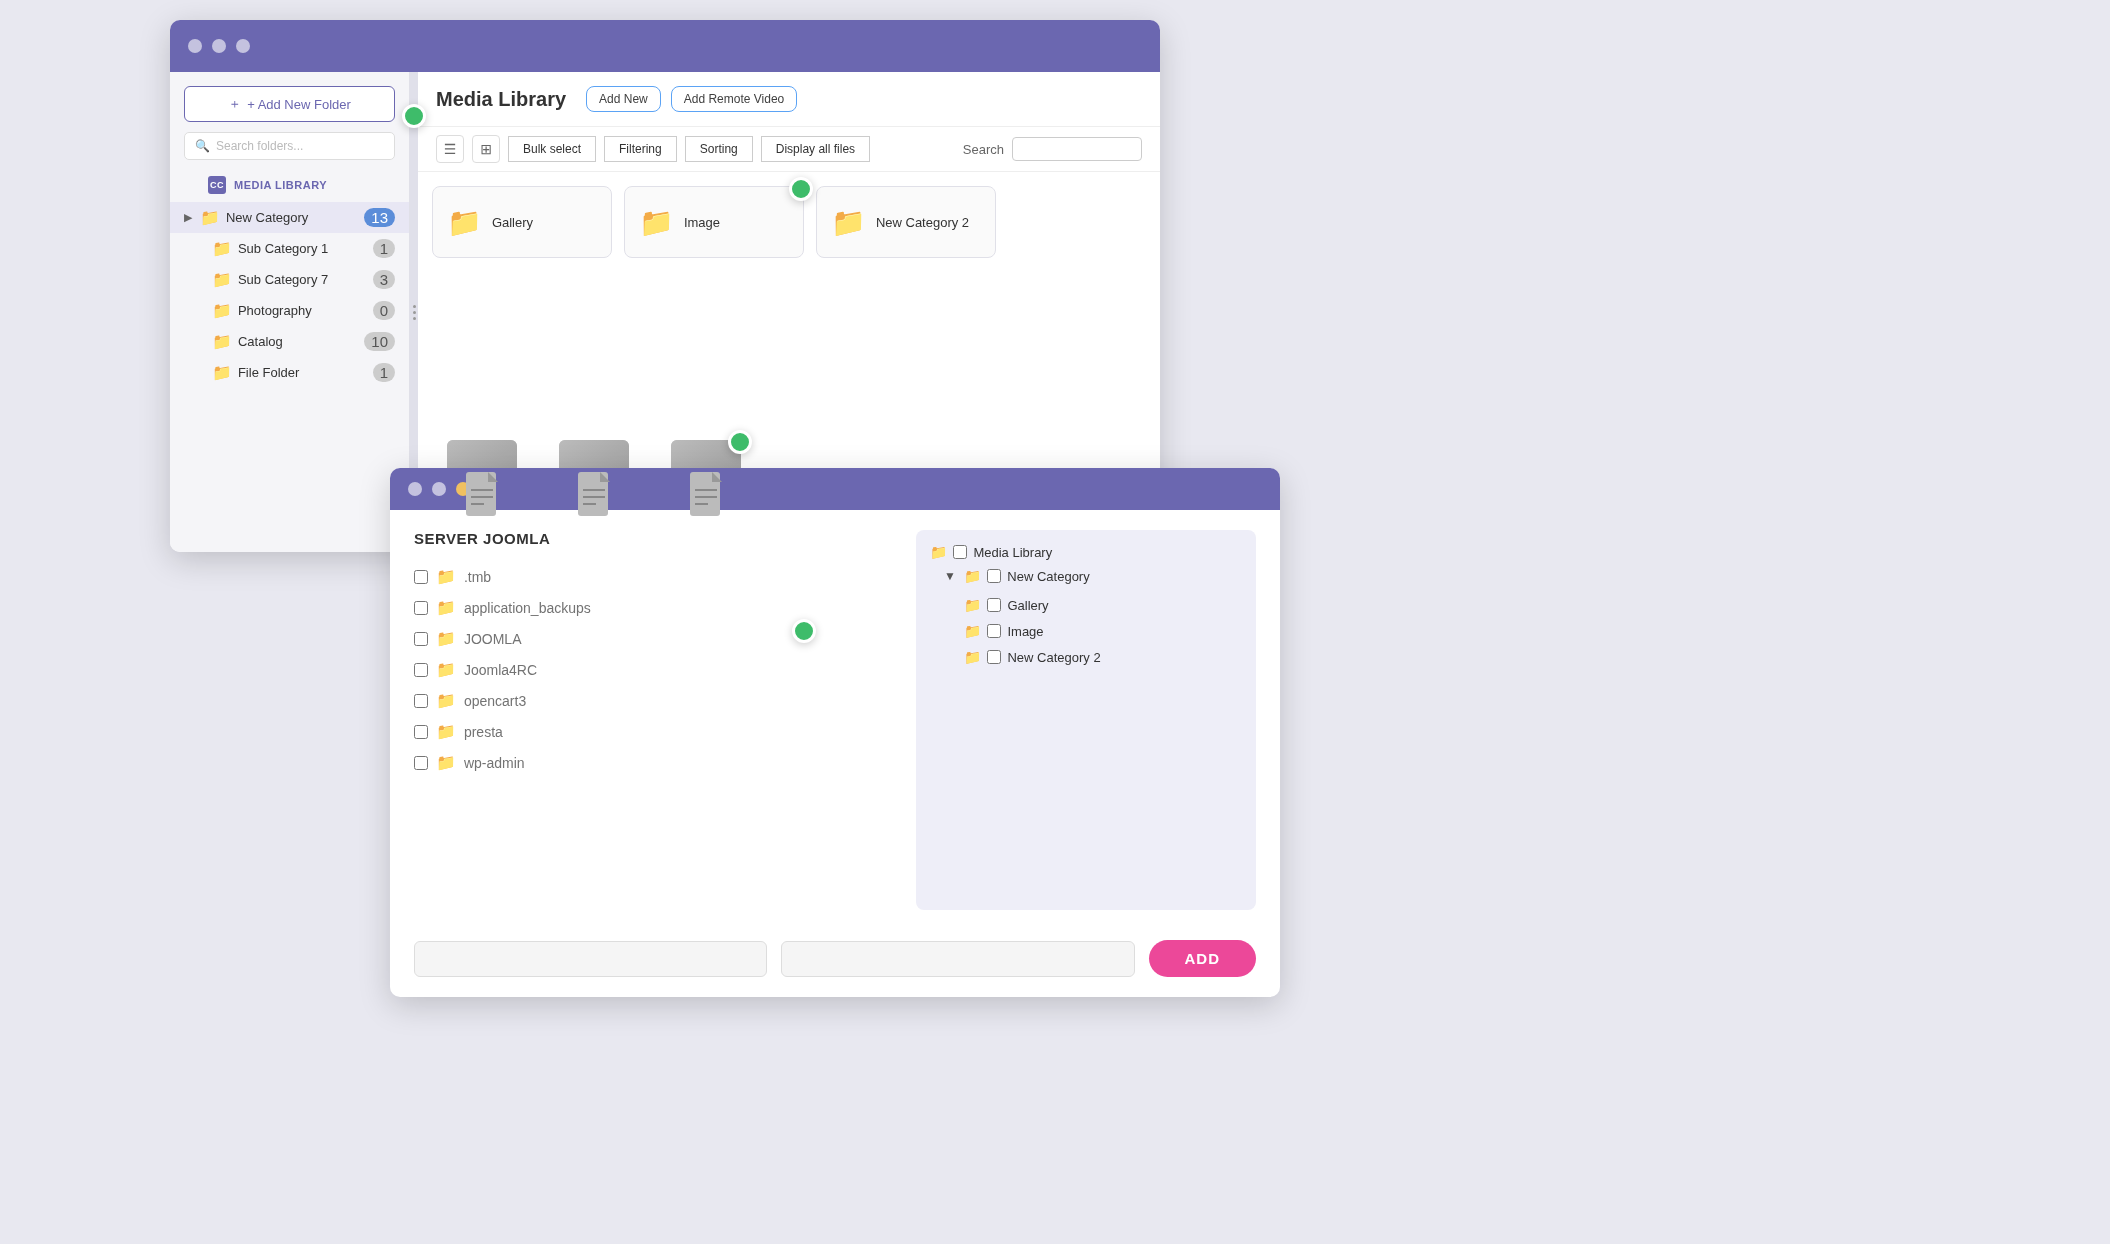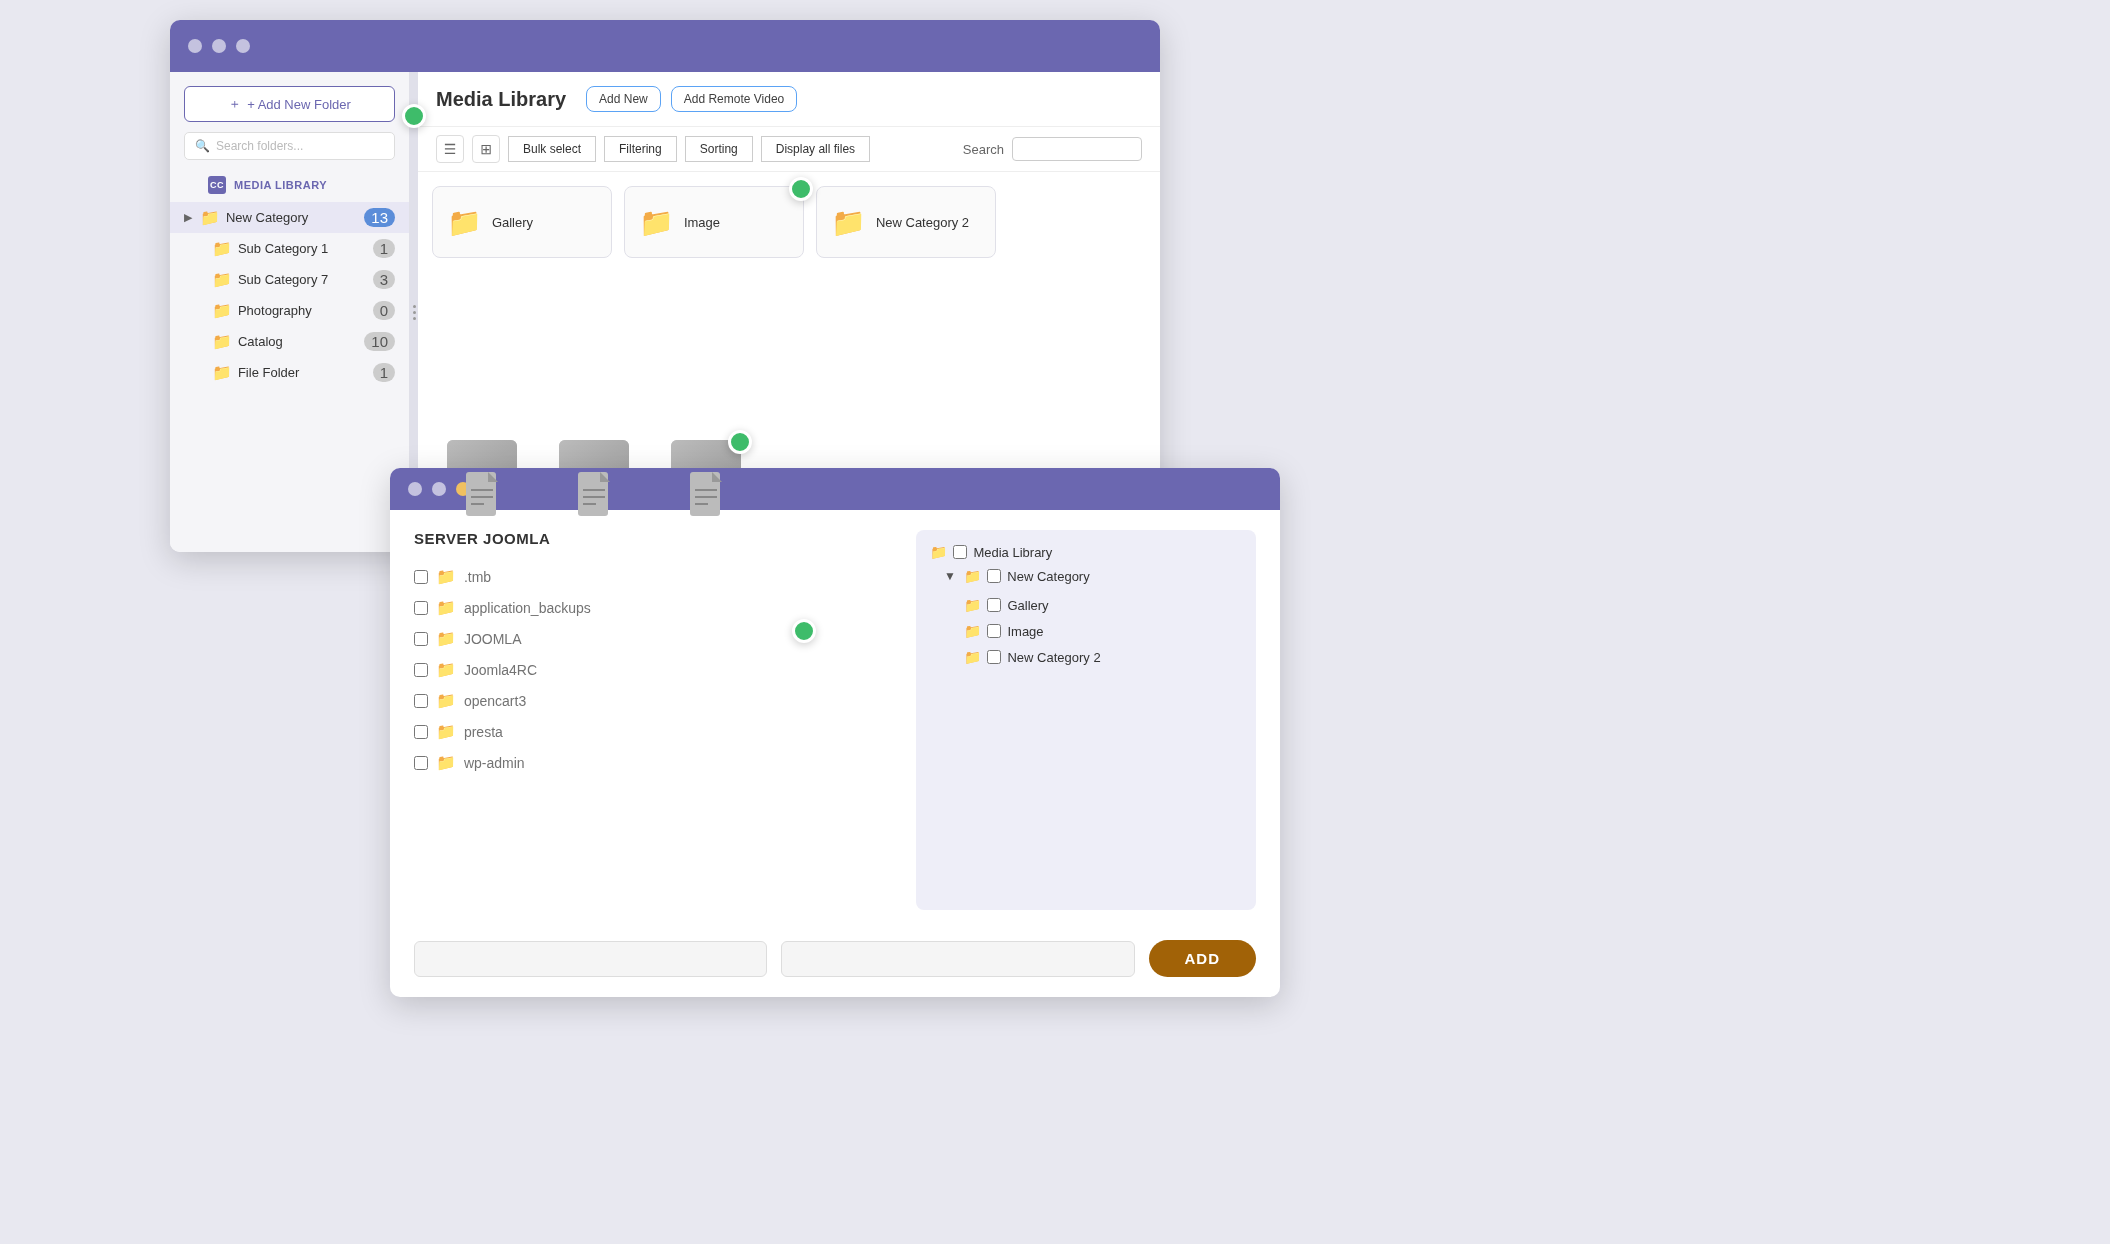--- a/index.html
+++ b/index.html
@@ -419,21 +419,21 @@
       gap: 14px;
     }
     .footer-input {
       flex: 1;
       height: 36px;
       border: 1px solid #ddd;
       border-radius: 6px;
       background: #f5f5f5;
     }
     .add-btn {
-      background: #a16207;
+      background: #ec4899;
       color: #fff;
       border: none;
       border-radius: 22px;
       padding: 10px 36px;
       font-size: 15px;
       font-weight: 700;
       cursor: pointer;
       letter-spacing: 1px;
     }
   </style>

